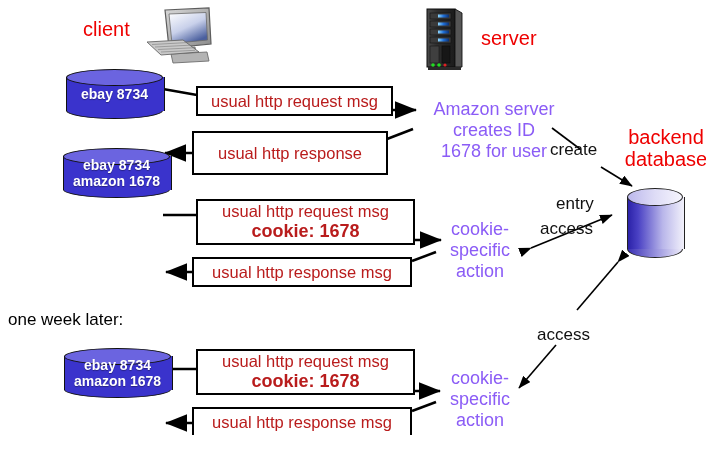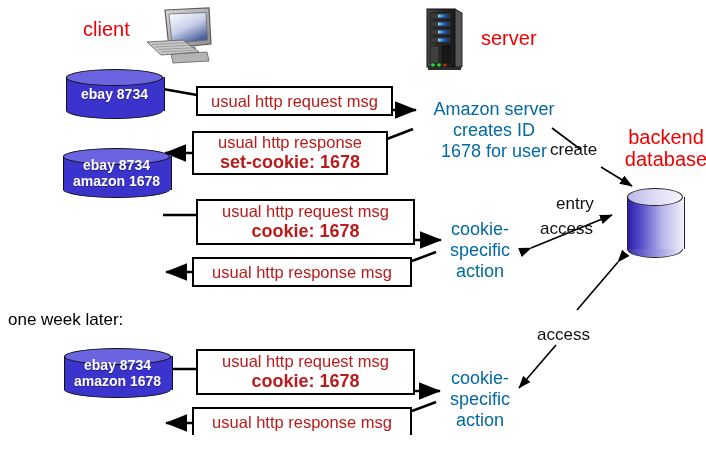--- a/index.html
+++ b/index.html
@@ -20,21 +20,21 @@
   
   .red-label {
     color: #ee0000;
     font-size: 20px;
     line-height: 22px;
     white-space: nowrap;
   }
   .red-label.two-line { text-align: center; margin-left: 8px; }
 
   .blue-label {
-    color: #0369a1;
+    color: #8b5cf6;
     font-size: 18px;
     line-height: 21px;
     text-align: center;
   }
   .black-label {
     color: #101010;
     font-size: 17px;
     line-height: 19px;
     white-space: nowrap;
   }
@@ -298,21 +298,20 @@
     <div>backend</div>
     <div>database</div>
   </div>
 
   <div class="abs msgbox" style="left:196px; top:86px; width:197px; height:30px;">
     <span class="l1">usual http request msg</span>
   </div>
 
   <div class="abs msgbox" style="left:192px; top:131px; width:196px; height:44px;">
     <span class="l1">usual http response</span>
-    <span class="l2">set-cookie: 1678</span>
   </div>
 
   <div class="abs msgbox" style="left:196px; top:199px; width:219px; height:46px;">
     <span class="l1">usual http request msg</span>
     <span class="l2">cookie: 1678</span>
   </div>
 
   <div class="abs msgbox" style="left:192px; top:257px; width:220px; height:30px;">
     <span class="l1">usual http response msg</span>
   </div>

